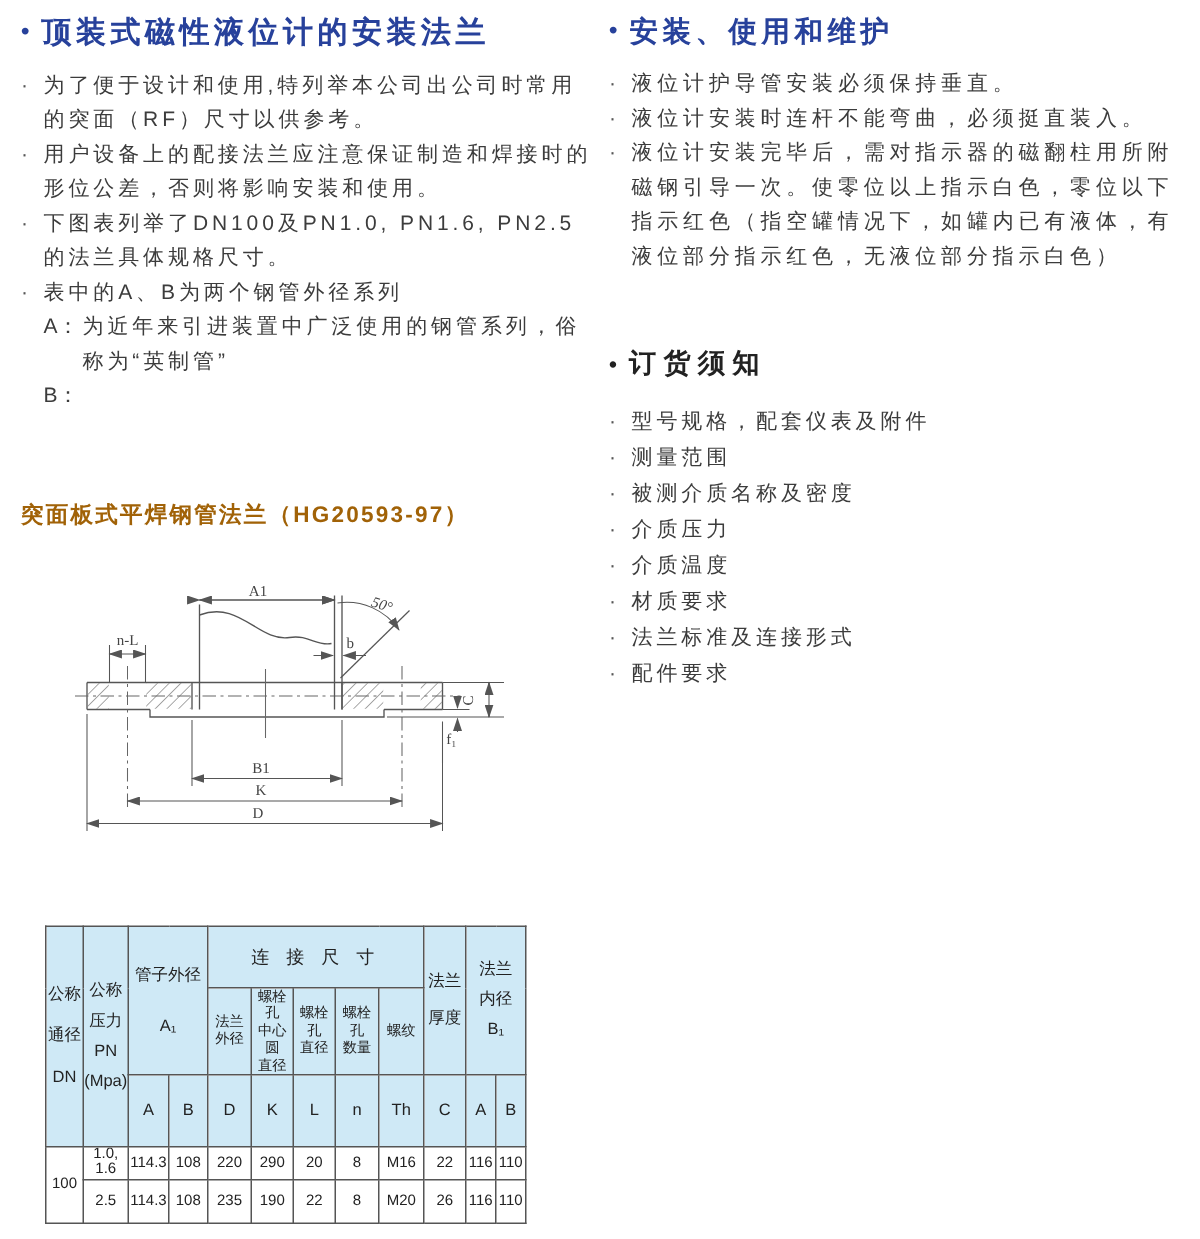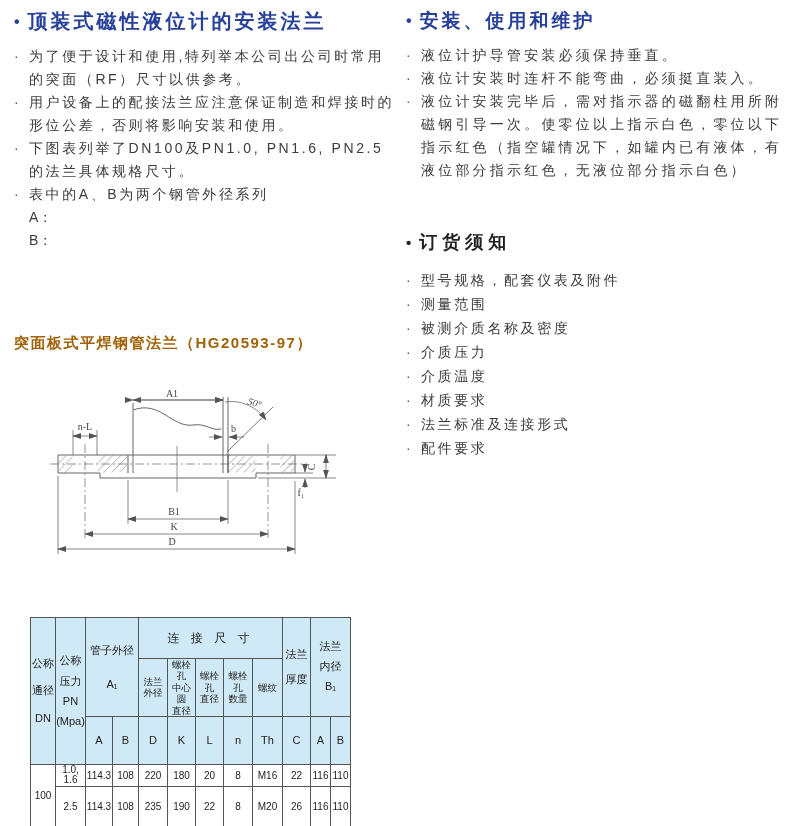--- a/index.html
+++ b/index.html
@@ -97,20 +97,21 @@
       <div class="li">
         <span class="b">·</span>
         <span class="t">下图表列举了DN100及PN1.0, PN1.6, PN2.5的法兰具体规格尺寸。</span>
       </div>
       <div class="li">
         <span class="b">·</span>
         <span class="t">表中的A、B为两个钢管外径系列</span>
       </div>
       <div class="li2">
         <span class="lab">A：</span>
+        <span class="t">为近年来引进装置中广泛使用的钢管系列，俗称为“英制管”</span>
       </div>
       <div class="li2">
         <span class="lab">B：</span>
       </div>
     </div>
 
     <div class="draw-heading">突面板式平焊钢管法兰（HG20593-97）</div>
   </div>
 
   <svg class="drawing" width="305" height="180" viewBox="40 382 305 180">
@@ -263,29 +264,29 @@
       <td class="h letter">A</td>
       <td class="h letter">B</td>
     </tr>
     <tr style="height:22px">
       <td class="val" rowspan="2">100</td>
       <td class="val pn-multi">1.0,
 1.6</td>
       <td class="val">114.3</td>
       <td class="val">108</td>
       <td class="val">220</td>
-      <td class="val">180</td>
+      <td class="val">290</td>
       <td class="val">20</td>
       <td class="val">8</td>
       <td class="val">M16</td>
       <td class="val">22</td>
       <td class="val">116</td>
       <td class="val">110</td>
     </tr>
-    <tr style="height:40px">
+    <tr style="height:29px">
       <td class="val">2.5</td>
       <td class="val">114.3</td>
       <td class="val">108</td>
       <td class="val">235</td>
       <td class="val">190</td>
       <td class="val">22</td>
       <td class="val">8</td>
       <td class="val">M20</td>
       <td class="val">26</td>
       <td class="val">116</td>

